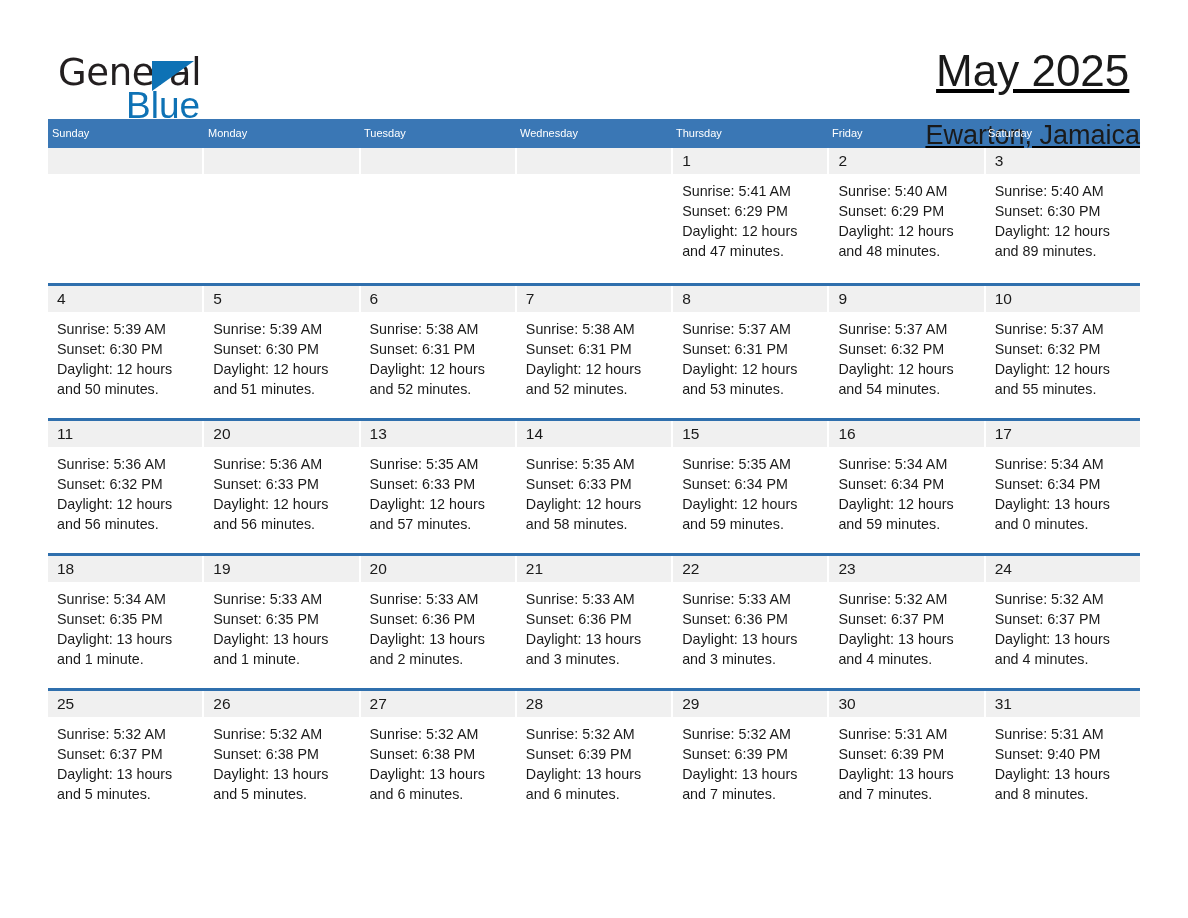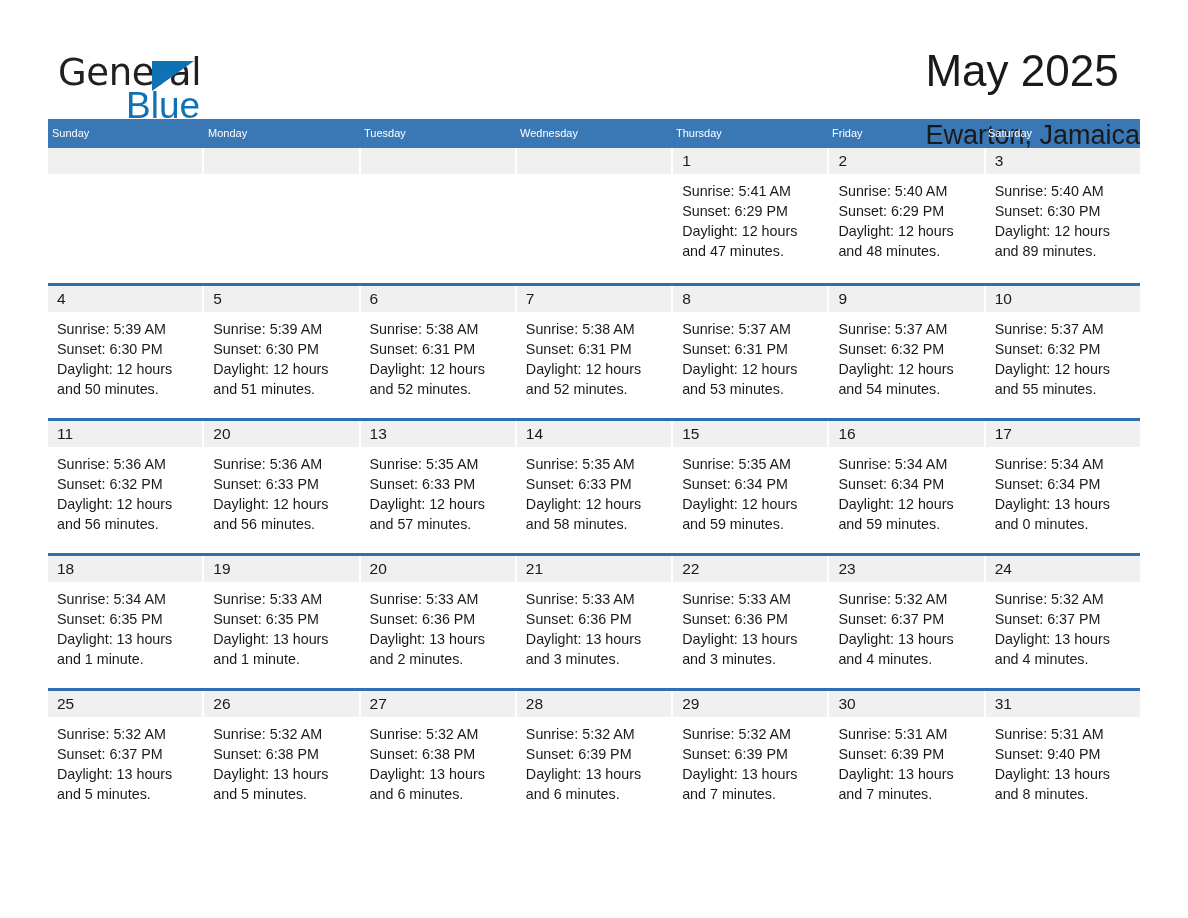--- a/index.html
+++ b/index.html
@@ -58,22 +58,23 @@
   .logo-blue {
     font-size: 37px;
     color: #0e72b5;
     position: absolute;
     left: 78px;
     top: 43px;
     font-family: Liberation Sans, sans-serif;
     font-weight: 400;
   }
   .title-block {
-    text-align: left;
+    text-align: center;
     padding-top: 2px;
+    text-decoration: underline;
   }
   .month-title {
     font-size: 44px;
     font-weight: 400;
     line-height: 1.15;
     letter-spacing: 0px;
     color: #1a1a1a;
   }
   .location {
     font-size: 27px;

